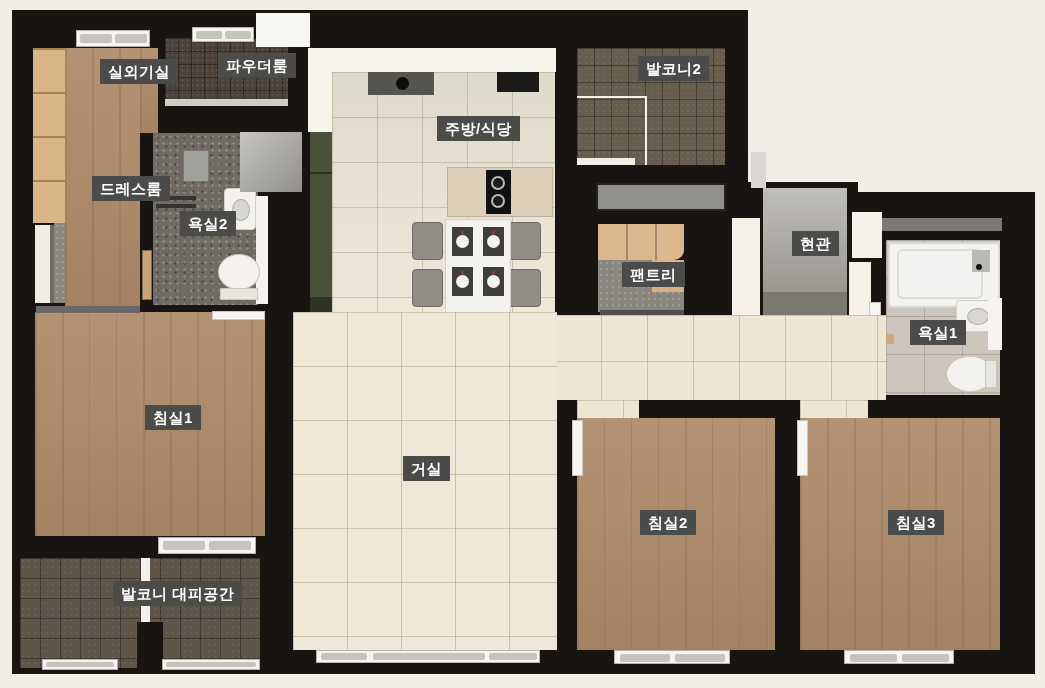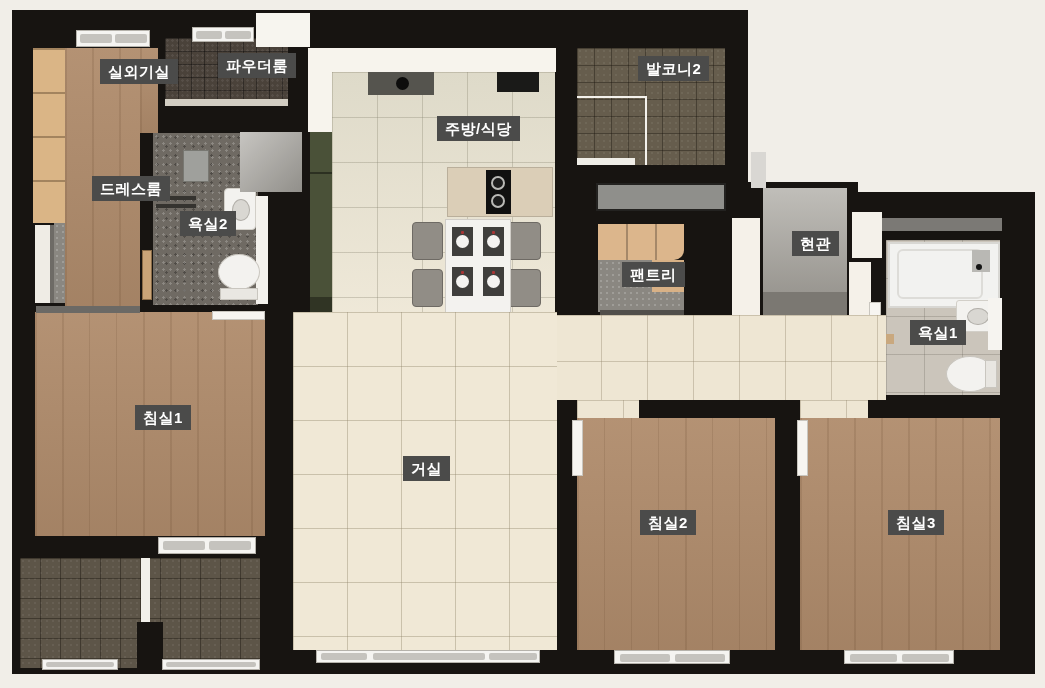--- a/index.html
+++ b/index.html
@@ -228,18 +228,19 @@
 
   <div class="label" style="left:100px;top:59px">실외기실</div>
   <div class="label" style="left:218px;top:53px">파우더룸</div>
   <div class="label" style="left:92px;top:176px">드레스룸</div>
   <div class="label" style="left:180px;top:211px">욕실2</div>
   <div class="label" style="left:437px;top:116px">주방/식당</div>
   <div class="label" style="left:638px;top:56px">발코니2</div>
   <div class="label" style="left:622px;top:262px">팬트리</div>
   <div class="label" style="left:792px;top:231px">현관</div>
   <div class="label" style="left:910px;top:320px">욕실1</div>
-  <div class="label" style="left:135px;top:405px">침실1</div>
+  <div class="label" style="left:145px;top:405px">침실1</div>
   <div class="label" style="left:403px;top:456px">거실</div>
   <div class="label" style="left:640px;top:510px">침실2</div>
   <div class="label" style="left:888px;top:510px">침실3</div>
+  <div class="label" style="left:113px;top:581px">발코니 대피공간</div>
 
 </div>
 
 </body></html>

